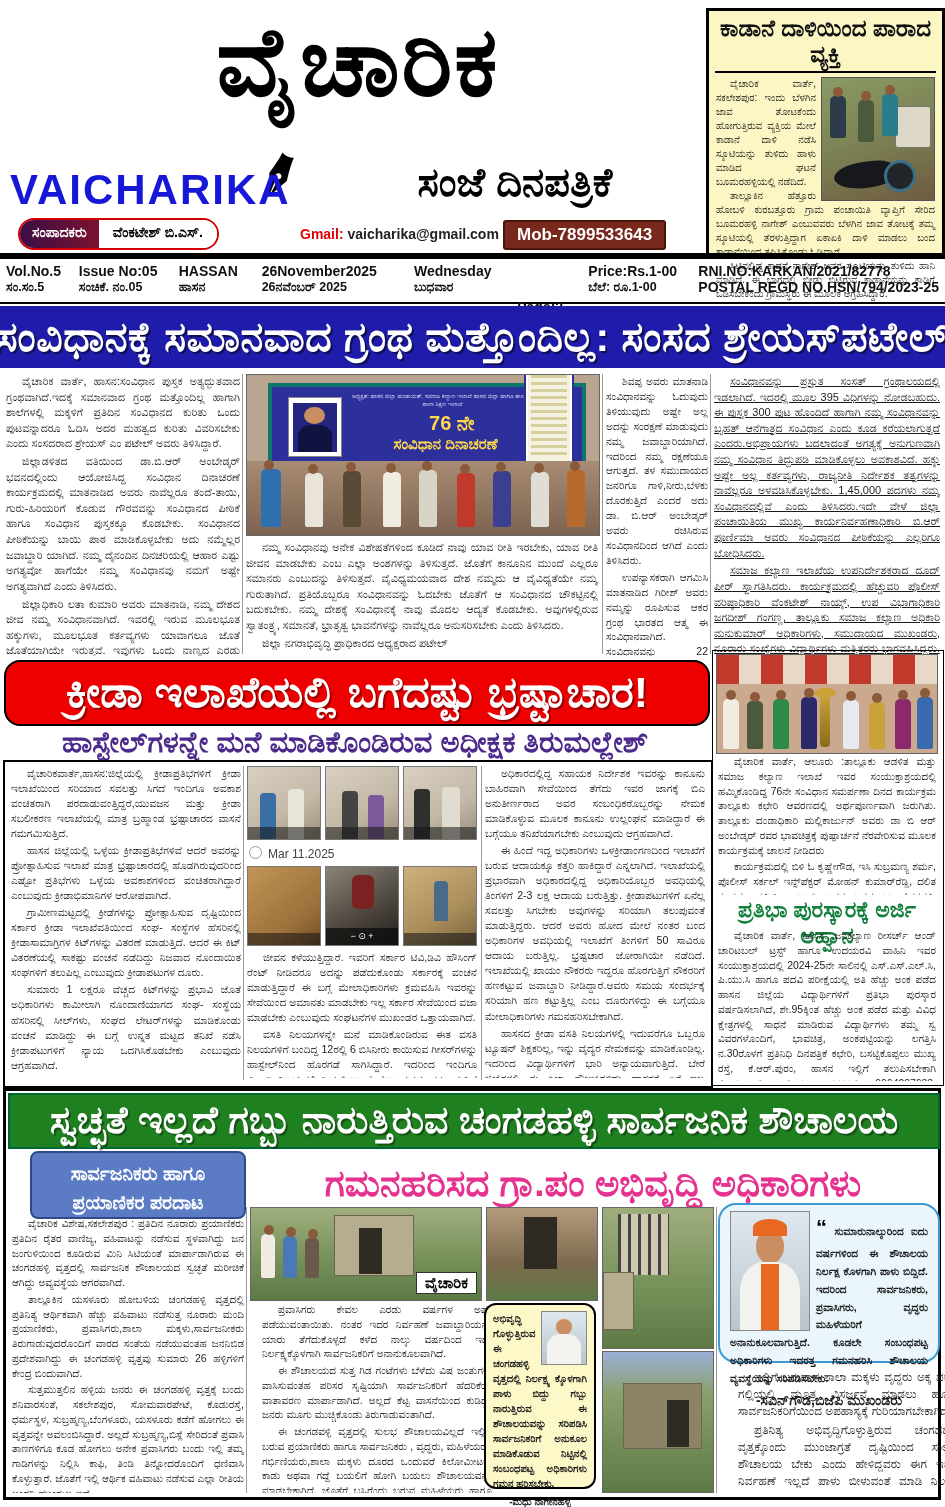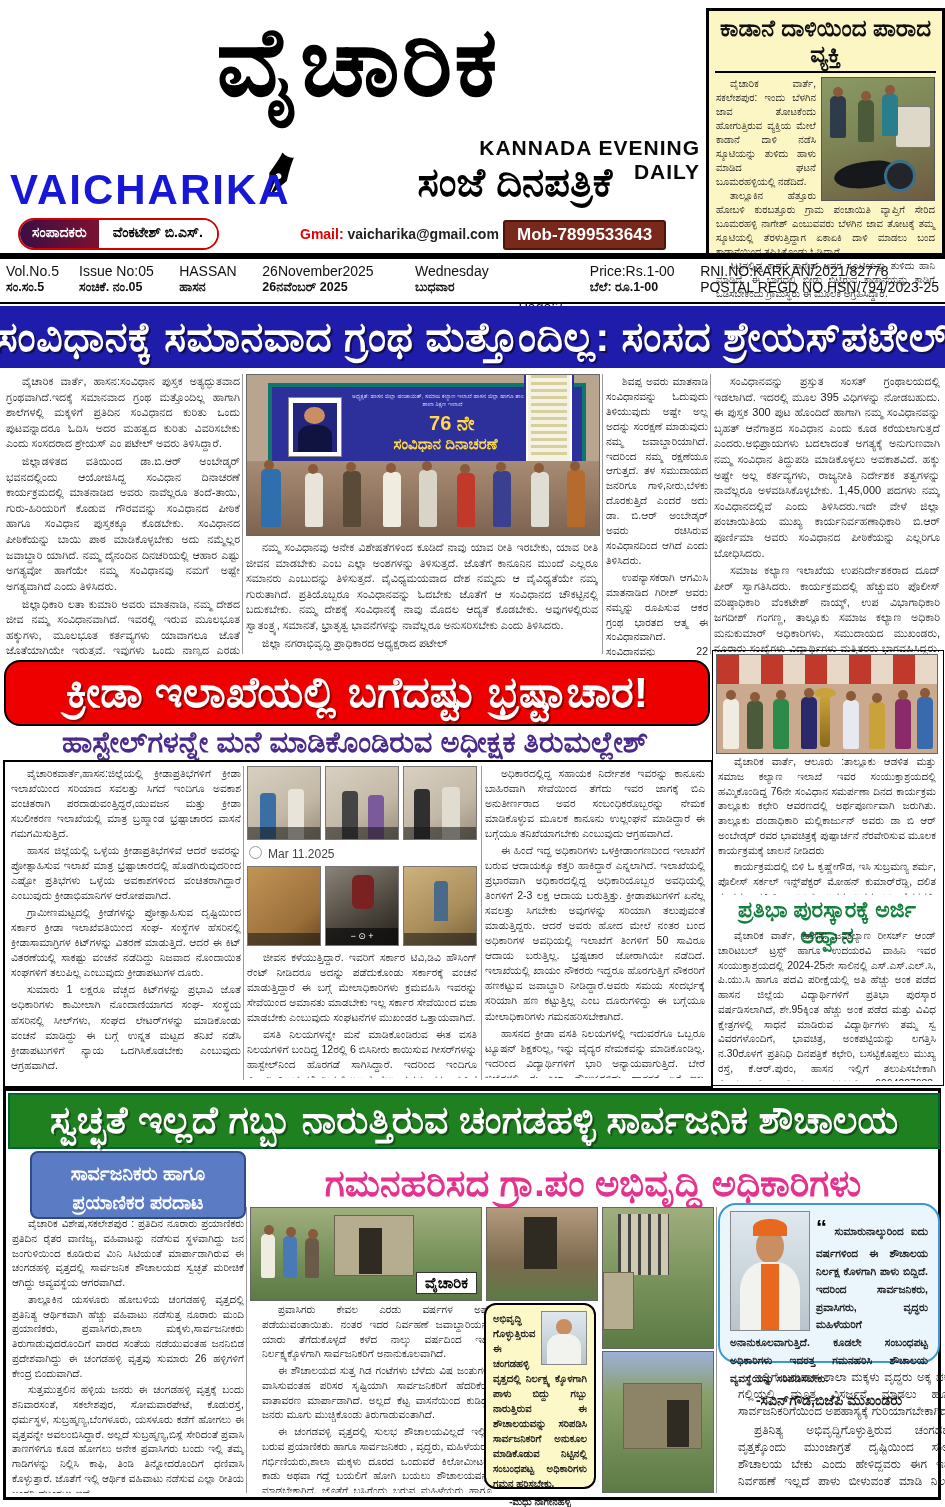--- a/index.html
+++ b/index.html
@@ -34,21 +34,21 @@
   .ephoto{float:right;width:112px;height:122px;margin:0 0 2px 5px;border:1px solid #555;
           background:linear-gradient(160deg,#8a9a66 0%,#7d8455 45%,#6e5b41 100%);position:relative;overflow:hidden;}
   .ephoto .truck{position:absolute;right:3px;top:28px;width:34px;height:40px;background:#ddd8c8;border:1px solid #777;border-radius:3px;}
   .ephoto .scooter{position:absolute;left:12px;bottom:12px;width:62px;height:26px;background:#17181c;border-radius:50% 40% 45% 55%;transform:rotate(-8deg);}
   .ephoto .wheel{position:absolute;right:18px;bottom:8px;width:26px;height:26px;background:#23252b;border-radius:50%;border:3px solid #3a6f8a;}
   .fig{position:absolute;width:16px;height:42px;border-radius:5px 5px 2px 2px;}
   .fig::before{content:"";position:absolute;top:-9px;left:3px;width:10px;height:10px;border-radius:50%;background:#8a5a3a;}
   
   .infobar{display:flex;align-items:stretch;border-top:3px solid #000;border-bottom:2px solid #000;}
   .icell{padding:4px 6px 3px;}
-  .icell .en{font-weight:normal;font-size:14px;white-space:nowrap;}
+  .icell .en{font-weight:bold;font-size:14px;white-space:nowrap;}
   .icell .kn2{font-weight:bold;font-size:12.5px;white-space:nowrap;margin-top:1px;}
   
   .bluebar{background:#1f1cab;color:#fff;display:flex;align-items:center;justify-content:center;}
   .bluebar h1{margin:0;font-size:41px;font-weight:900;letter-spacing:.5px;white-space:nowrap;
               text-shadow:2px 2px 0 rgba(0,0,0,.5);}
   .redbar{background:#ee0000;border:2px solid #000;border-radius:16px;color:#fff;
           display:flex;align-items:center;justify-content:center;}
   .redbar h1{margin:0;font-size:43px;font-weight:900;text-shadow:2px 2px 0 rgba(0,0,0,.35);white-space:nowrap;}
   .purple-sub{font-size:29px;font-weight:900;color:#4c2a8c;text-align:center;white-space:nowrap;}
   .greenbar{background:#1f8020;border:2px solid #063;color:#fff;display:flex;align-items:center;justify-content:center;}
@@ -100,21 +100,20 @@
   .port .scarf{position:absolute;left:38%;top:44%;width:24%;height:56%;background:#e86820;}
   .box-border{border:2px solid #000;}
 </style>
 </head>
 <body>
 
 <div class="page">
 
   <div class="abs" style="left:0;top:0;width:705px;height:252px;">
     <div class="abs mast-title" style="left:18px;top:12px;width:680px;height:160px;text-align:center;">ವೈಚಾರಿಕ</div>
-    <div class="abs eng-daily" style="left:430px;top:136px;width:270px;text-align:right;">KANNADA EVENING DAILY</div>
     <span class="abs pen" style="left:252px;top:138px;">✒</span>
     <div class="abs sanje" style="left:330px;top:160px;width:370px;text-align:center;">ಸಂಜೆ ದಿನಪತ್ರಿಕೆ</div>
     <div class="abs vaicharika-en" style="left:10px;top:166px;">VAICHARIKA</div>
     <div class="abs editor-pill" style="left:18px;top:218px;">
       <span class="lbl">ಸಂಪಾದಕರು</span>
       <span class="val">ವೆಂಕಟೇಶ್ ಬಿ.ಎಸ್.</span>
     </div>
     <div class="abs gmail-line" style="left:300px;top:226px;">
       <span class="red">Gmail:</span>
       <span>vaicharika@gmail.com</span>
@@ -215,21 +214,21 @@
   <div class="abs kn" style="left:246px;top:540px;width:352px;height:116px;overflow:hidden;">
     <p>ನಮ್ಮ ಸಂವಿಧಾನವು ಅನೇಕ ವಿಶೇಷತೆಗಳಿಂದ ಕೂಡಿದೆ ನಾವು ಯಾವ ರೀತಿ ಇರಬೇಕು, ಯಾವ ರೀತಿ ಜೀವನ ಮಾಡಬೇಕು ಎಂಬ ಎಲ್ಲಾ ಅಂಶಗಳನ್ನು ತಿಳಿಸುತ್ತದೆ. ಜೊತೆಗೆ ಕಾನೂನಿನ ಮುಂದೆ ಎಲ್ಲರೂ ಸಮಾನರು ಎಂಬುದನ್ನು ತಿಳಿಸುತ್ತದೆ. ವೈವಿಧ್ಯಮಯವಾದ ದೇಶ ನಮ್ಮದು ಆ ವೈವಿಧ್ಯತೆಯೇ ನಮ್ಮ ಗುರುತಾಗಿದೆ. ಪ್ರತಿಯೊಬ್ಬರೂ ಸಂವಿಧಾನವನ್ನು ಓದಬೇಕು ಜೊತೆಗೆ ಆ ಸಂವಿಧಾನದ ಚೌಕಟ್ಟಿನಲ್ಲಿ ಬದುಕಬೇಕು. ನಮ್ಮ ದೇಶಕ್ಕೆ ಸಂವಿಧಾನಕ್ಕೆ ನಾವು ಮೊದಲ ಆದ್ಯತೆ ಕೊಡಬೇಕು. ಅವುಗಳಲ್ಲಿರುವ ಸ್ವಾತಂತ್ರ್ಯ, ಸಮಾನತೆ, ಭ್ರಾತೃತ್ವ ಭಾವನೆಗಳನ್ನು ನಾವೆಲ್ಲರೂ ಅನುಸರಿಸಬೇಕು ಎಂದು ತಿಳಿಸಿದರು.</p>
     <p>ಜಿಲ್ಲಾ ನಗರಾಭಿವೃದ್ಧಿ ಪ್ರಾಧಿಕಾರದ ಅಧ್ಯಕ್ಷರಾದ ಪಟೇಲ್</p>
   </div>
 
   <div class="abs kn" style="left:606px;top:374px;width:102px;height:282px;overflow:hidden;font-size:10.5px;">
     <p>ಶಿವಪ್ಪ ಅವರು ಮಾತನಾಡಿ ಸಂವಿಧಾನವನ್ನು ಓದುವುದು ತಿಳಿಯುವುದು ಅಷ್ಟೇ ಅಲ್ಲ ಅದನ್ನು ಸಂರಕ್ಷಣೆ ಮಾಡುವುದು ನಮ್ಮ ಜವಾಬ್ದಾರಿಯಾಗಿದೆ. ಇದರಿಂದ ನಮ್ಮ ರಕ್ಷಣೆಯೂ ಆಗುತ್ತದೆ. ತಳ ಸಮುದಾಯದ ಜನರಿಗೂ ಗಾಳಿ,ನೀರು,ಬೆಳಕು ದೊರಕುತ್ತಿದೆ ಎಂದರೆ ಅದು ಡಾ. ಬಿ.ಆರ್ ಅಂಬೇಡ್ಕರ್ ಅವರು ರಚಿಸಿರುವ ಸಂವಿಧಾನದಿಂದ ಆಗಿದೆ ಎಂದು ತಿಳಿಸಿದರು.</p>
     <p>ಉಪನ್ಯಾಸಕರಾಗಿ ಆಗಮಿಸಿ ಮಾತನಾಡಿದ ಗಿರೀಶ್ ಅವರು ನಮ್ಮನ್ನು ರೂಪಿಸುವ ಆಕರ ಗ್ರಂಥ ಭಾರತದ ಆತ್ಮ ಈ ಸಂವಿಧಾನವಾಗಿದೆ. ಸಂವಿಧಾನವನ್ನು 22 ಸಮಿತಿಗಳು ಪ್ರತಿ ಪದವನ್ನು ಅರ್ಥೈಸಿ ಜೋಡಿಸಿ ರಚಿಸಿದ್ದಾರೆ ಎಂದು ತಿಳಿಸಿದರು. ಹಿಂದಿ ಹಾಗೂ ಇಂಗ್ಲಿಷ್ ಕೈಬರಹದ ಸಂವಿಧಾನದ ಪ್ರತಿಗಳನ್ನು ದೇಶದ ಎಲ್ಲಾ ಕಾನೂನುಗಳ ಸಂವಿಧಾನವಾಗಿದೆ. ನಮ್ಮ ಭಾರತ ದೇಶ ಇದನ್ನು 68 ದೇಶಗಳ ಸಂವಿಧಾನ ಪರಿಪೂರ್ಣವಾಗಿ ಅಧ್ಯಯನ ಮಾಡಿ ಪ್ರತಿ ಅಡಿ ಟಿಪ್ಪಣಿ ಹಾಕಿ ಅಂಬೇಡ್ಕರ್ ರವರು ಪ್ರೇಮ್ ಬಿಹಾರಿ ನಾರಾಯಣ್ ಅವರ ಕೈಬರಹದಲ್ಲಿ ಸತತ ಆರು ತಿಂಗಳ ಕಾಲ ಬರೆಸಿದ್ದಾರೆ.</p>
   </div>
 
-  <div class="abs kn" style="left:714px;top:374px;width:226px;height:282px;overflow:hidden;">
+  <div class="abs kn" style="left:714px;top:374px;width:226px;height:282px;overflow:hidden;text-decoration:underline;">
     <p>ಸಂವಿಧಾನವನ್ನು ಪ್ರಸ್ತುತ ಸಂಸತ್ ಗ್ರಂಥಾಲಯದಲ್ಲಿ ಇಡಲಾಗಿದೆ. ಇದರಲ್ಲಿ ಮೂಲ 395 ವಿಧಿಗಳನ್ನು ನೋಡಬಹುದು. ಈ ಪುಸ್ತಕ 300 ಪುಟ ಹೊಂದಿದೆ ಹಾಗಾಗಿ ನಮ್ಮ ಸಂವಿಧಾನವನ್ನು ಬೃಹತ್ ಆನೆಗಾತ್ರದ ಸಂವಿಧಾನ ಎಂದು ಕೂಡ ಕರೆಯಲಾಗುತ್ತದೆ ಎಂದರು.ಅಭಿಪ್ರಾಯಗಳು ಬದಲಾದಂತೆ ಅಗತ್ಯಕ್ಕೆ ಅನುಗುಣವಾಗಿ ನಮ್ಮ ಸಂವಿಧಾನ ತಿದ್ದುಪಡಿ ಮಾಡಿಕೊಳ್ಳಲು ಅವಕಾಶವಿದೆ. ಹಕ್ಕು ಅಷ್ಟೇ ಅಲ್ಲ ಕರ್ತವ್ಯಗಳು, ರಾಜ್ಯನೀತಿ ನಿರ್ದೇಶಕ ತತ್ವಗಳನ್ನು ನಾವೆಲ್ಲರೂ ಅಳವಡಿಸಿಕೊಳ್ಳಬೇಕು. 1,45,000 ಪದಗಳು ನಮ್ಮ ಸಂವಿಧಾನದಲ್ಲಿವೆ ಎಂದು ತಿಳಿಸಿದರು.ಇದೇ ವೇಳೆ ಜಿಲ್ಲಾ ಪಂಚಾಯಿತಿಯ ಮುಖ್ಯ ಕಾರ್ಯನಿರ್ವಹಣಾಧಿಕಾರಿ ಬಿ.ಆರ್ ಪೂರ್ಣಿಮಾ ಅವರು ಸಂವಿಧಾನದ ಪೀಠಿಕೆಯನ್ನು ಎಲ್ಲರಿಗೂ ಬೋಧಿಸಿದರು.</p>
     <p>ಸಮಾಜ ಕಲ್ಯಾಣ ಇಲಾಖೆಯ ಉಪನಿರ್ದೇಶಕರಾದ ದೂದ್ ಪೀರ್ ಸ್ವಾಗತಿಸಿದರು. ಕಾರ್ಯಕ್ರಮದಲ್ಲಿ ಹೆಚ್ಚುವರಿ ಪೊಲೀಸ್ ವರಿಷ್ಠಾಧಿಕಾರಿ ವೆಂಕಟೇಶ್ ನಾಯ್ಕ್, ಉಪ ವಿಭಾಗಾಧಿಕಾರಿ ಜಗದೀಶ್ ಗಂಗಣ್ಣ, ತಾಲ್ಲೂಕು ಸಮಾಜ ಕಲ್ಯಾಣ ಅಧಿಕಾರಿ ಮನುಕುಮಾರ್ ಅಧಿಕಾರಿಗಳು, ಸಮುದಾಯದ ಮುಖಂಡರು, ನೂರಾರು ಸಂಖ್ಯೆಗಳು ವಿದ್ಯಾರ್ಥಿಗಳು ಮತ್ತಿತರರು ಭಾಗವಹಿಸಿದ್ದರು. ಕಾರ್ಯಕ್ರಮಕ್ಕೂ ಮೊದಲು ಜಿಲ್ಲಾಧಿಕಾರಿ ಕಚೇರಿಯಿಂದ ಅಂಬೇಡ್ಕರ್ ಭವನದವರೆಗೆ ಸಂವಿಧಾನ ಪೀಠಿಕೆಯೊಂದಿಗೆ ಅದ್ದೂರಿ ಮೆರವಣಿಗೆ ಸಾಗಿತು.</p>
   </div>
 
   <div class="rule-v" style="left:242px;top:374px;height:280px;"></div>
   <div class="rule-v" style="left:602px;top:374px;height:280px;"></div>
   <div class="rule-v" style="left:710px;top:374px;height:280px;"></div>
 
   <div class="abs redbar" style="left:4px;top:660px;width:702px;height:62px;">
     <h1>ಕ್ರೀಡಾ ಇಲಾಖೆಯಲ್ಲಿ ಬಗೆದಷ್ಟು ಭ್ರಷ್ಟಾಚಾರ!</h1>

